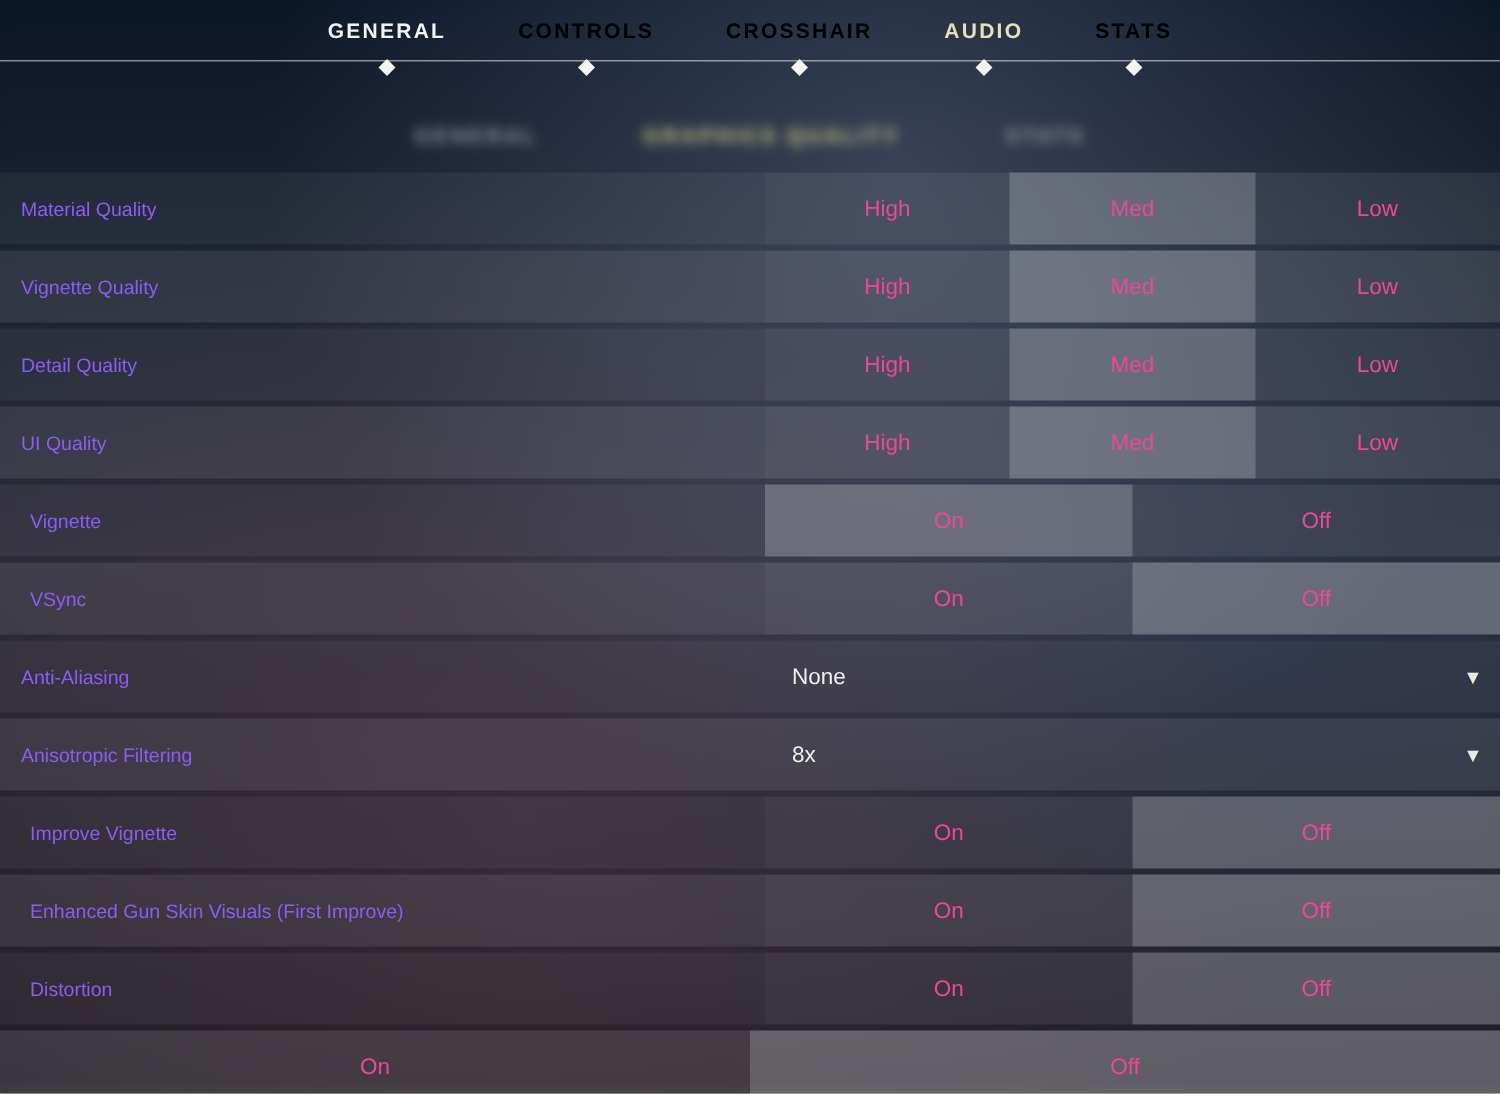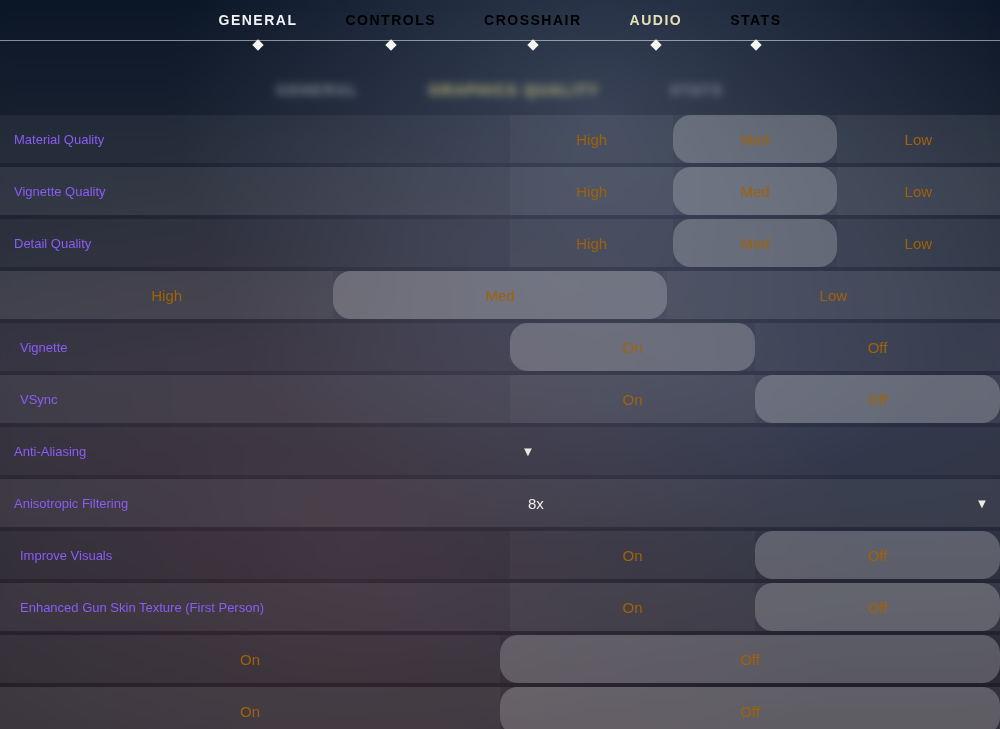--- a/index.html
+++ b/index.html
@@ -72,40 +72,40 @@
   .row > * { position:relative; }
   .label {
     width: 510px;
     padding-left: 14px;
     font-size: 13px;
     color: #8b5cf6;
   }
   .opts { flex:1; display:flex; align-items:stretch; height:100%; }
   .opt {
     flex:1; display:flex; align-items:center; justify-content:center;
-    font-size:15px; color:#a16207; cursor:pointer;
+    font-size:15px; color:#ec4899; cursor:pointer;
     background: rgba(255,255,255,0.03);
   }
-  .opt.sel { background: rgba(255,255,255,0.22); border-radius: 18px; }
+  .opt.sel { background: rgba(255,255,255,0.22); }
   .opt + .opt { margin-left:0; }
 
   
   .row.onoff .label { width: 510px; padding-left: 20px; }
   .row.onoff .opts .opt { flex:1; }
 
   
   .row.select .value {
     flex:1; display:flex; align-items:center; justify-content:flex-start;
     padding-left:18px; font-size:15px; color:#f0f0ec;
   }
   .row.select .chev {
     width:36px; display:flex; align-items:center; justify-content:center;
     font-size:13px; color:#eceade;
   }
-  .row.select { cursor:pointer; }
+  .row.select { cursor:pointer;justify-content:center; }
   .row.three .label { width: 510px; }
 </style>
 </head>
 <body>
 <div class="blur-overlay"></div>
 
 <div class="main-tabs">
   <div class="tab-divider"></div>
 
   <div class="main-tab hot">
@@ -159,20 +159,21 @@
   <div class="row three">
     <div class="label">Detail Quality</div>
     <div class="opts">
       <div class="opt">High</div>
       <div class="opt sel">Med</div>
       <div class="opt">Low</div>
     </div>
   </div>
 
   <div class="row three alt">
+    <div class="label">UI Quality</div>
     <div class="opts">
       <div class="opt">High</div>
       <div class="opt sel">Med</div>
       <div class="opt">Low</div>
     </div>
   </div>
 
   <div class="row onoff">
     <div class="label">Vignette</div>
     <div class="opts">
@@ -184,46 +185,48 @@
   <div class="row onoff alt">
     <div class="label">VSync</div>
     <div class="opts">
       <div class="opt">On</div>
       <div class="opt sel">Off</div>
     </div>
   </div>
 
   <div class="row select">
     <div class="label">Anti-Aliasing</div>
+    <div class="value">None</div>
     <div class="chev">▼</div>
   </div>
 
   <div class="row select alt">
     <div class="label">Anisotropic Filtering</div>
     <div class="value">8x</div>
     <div class="chev">▼</div>
   </div>
 
   <div class="row onoff">
-    <div class="label">Improve Visuals</div>
+    <div class="label">Improve Vignette</div>
     <div class="opts">
       <div class="opt">On</div>
       <div class="opt sel">Off</div>
     </div>
   </div>
 
   <div class="row onoff alt">
-    <div class="label">Enhanced Gun Skin Texture (First Person)</div>
+    <div class="label">Enhanced Gun Skin Visuals (First Improve)</div>
     <div class="opts">
       <div class="opt">On</div>
       <div class="opt sel">Off</div>
     </div>
   </div>
 
   <div class="row onoff">
+    <div class="label">Distortion</div>
     <div class="opts">
       <div class="opt">On</div>
       <div class="opt sel">Off</div>
     </div>
   </div>
 
   <div class="row onoff alt">
     <div class="opts">
       <div class="opt">On</div>
       <div class="opt sel">Off</div>

